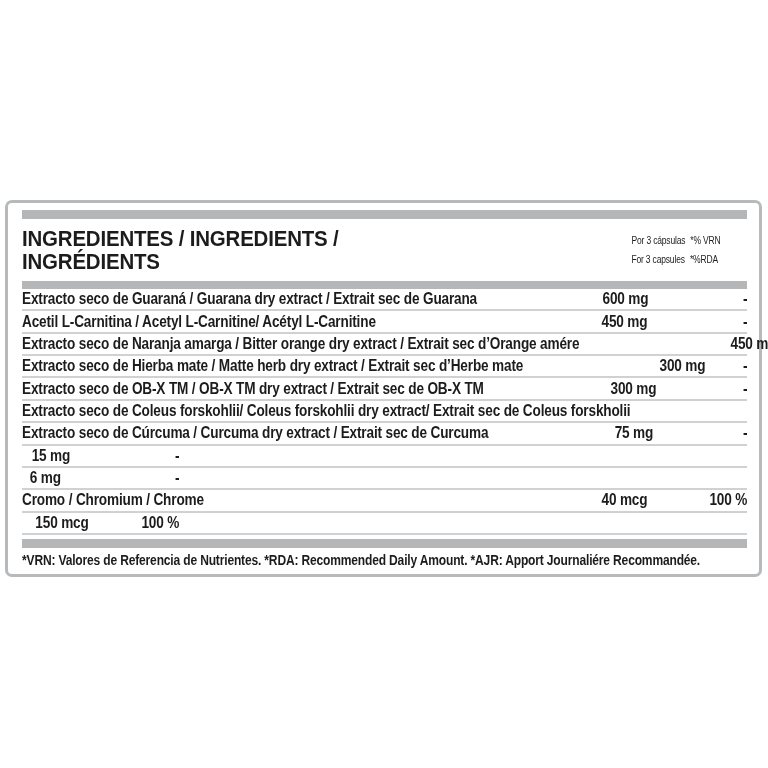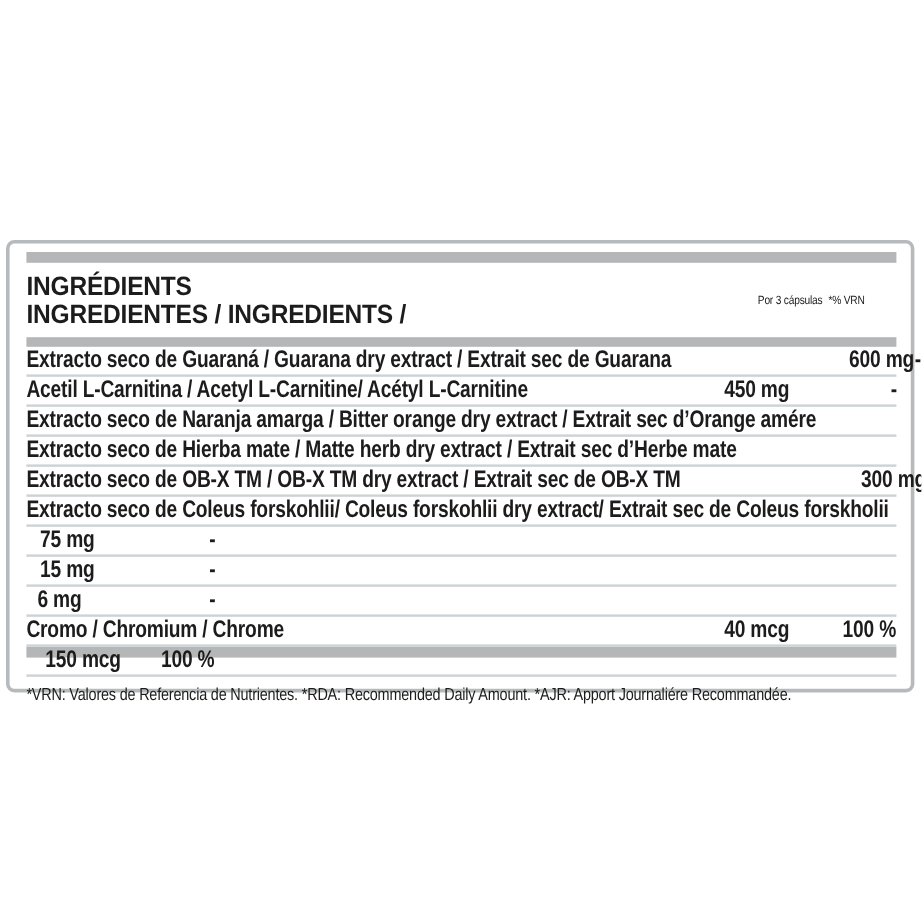--- a/index.html
+++ b/index.html
@@ -73,21 +73,21 @@
   .rows {
     display: flex;
     flex-direction: column;
     height: 246px;
   }
   .row {
     flex: 1;
     display: flex;
     align-items: center;
     border-bottom: 2px solid #ced2d4;
-    font-size: 20px;
+    font-size: 17px;
     font-weight: 700;
     letter-spacing: -0.2px;
   }
   .cell-name { flex: 1; overflow: visible; }
   .cell-amount { width: 95px; }
   .cell-pct { width: 62px; text-align: right; }
 
   .cx {
     display: inline-block;
     transform: scaleX(0.80);
@@ -96,47 +96,51 @@
   }
   .cx-r {
     display: inline-block;
     transform: scaleX(0.80);
     transform-origin: 100% 50%;
     white-space: nowrap;
   }
   .header-right .cx-r { transform: scaleX(0.85); }
 
   .footnote {
-    margin-top: 22px;
+    margin-top: 3px;
     font-size: 14.5px;
-    font-weight: 400;
+    font-weight: 700;
     letter-spacing: -0.2px;
     line-height: 18px;
     white-space: nowrap;
   }
   .footnote .cx { transform: scaleX(0.83); }
 </style>
 </head>
 <body>
 
 <div class="canvas">
   <div class="label-box">
 
     <div class="bar bar-top"></div>
 
     <div class="header">
       <div class="title">
+        <div><span class="cx">INGREDIENTES / INGREDIENTS /</span></div>
         <div><span class="cx">INGRÉDIENTS</span></div>
-        <div><span class="cx">INGREDIENTES / INGREDIENTS /</span></div>
       </div>
       <div class="header-right">
         <div class="hline">
           <span class="serving"><span class="cx-r">Por 3 cápsulas</span></span>
           <span class="pct-col"><span class="cx-r">*% VRN</span></span>
         </div>
+        <div class="hline">
+          <span class="serving"><span class="cx-r">For 3 capsules</span></span>
+          <span class="pct-col"><span class="cx-r">*%RDA</span></span>
+        </div>
       </div>
     </div>
 
     <div class="bar bar-mid"></div>
 
     <div class="rows">
       <div class="row">
         <div class="cell-name"><span class="cx">Extracto seco de Guaraná / Guarana dry extract / Extrait sec de Guarana</span></div>
         <div class="cell-amount"><span class="cx-r">600 mg</span></div>
         <div class="cell-pct"><span class="cx-r">-</span></div>
@@ -160,20 +164,21 @@
         <div class="cell-name"><span class="cx">Extracto seco de OB-X TM / OB-X TM dry extract / Extrait sec de OB-X TM</span></div>
         <div class="cell-amount"><span class="cx-r">300 mg</span></div>
         <div class="cell-pct"><span class="cx-r">-</span></div>
       </div>
       <div class="row">
         <div class="cell-name"><span class="cx">Extracto seco de Coleus forskohlii/ Coleus forskohlii dry extract/ Extrait sec de Coleus forskholii</span></div>
         <div class="cell-amount"><span class="cx-r">100 mg</span></div>
         <div class="cell-pct"><span class="cx-r">-</span></div>
       </div>
       <div class="row">
+        <div class="cell-name"><span class="cx">Extracto seco de Cúrcuma / Curcuma dry extract / Extrait sec de Curcuma</span></div>
         <div class="cell-amount"><span class="cx-r">75 mg</span></div>
         <div class="cell-pct"><span class="cx-r">-</span></div>
       </div>
       <div class="row">
         <div class="cell-amount"><span class="cx-r">15 mg</span></div>
         <div class="cell-pct"><span class="cx-r">-</span></div>
       </div>
       <div class="row">
         <div class="cell-amount"><span class="cx-r">6 mg</span></div>
         <div class="cell-pct"><span class="cx-r">-</span></div>

